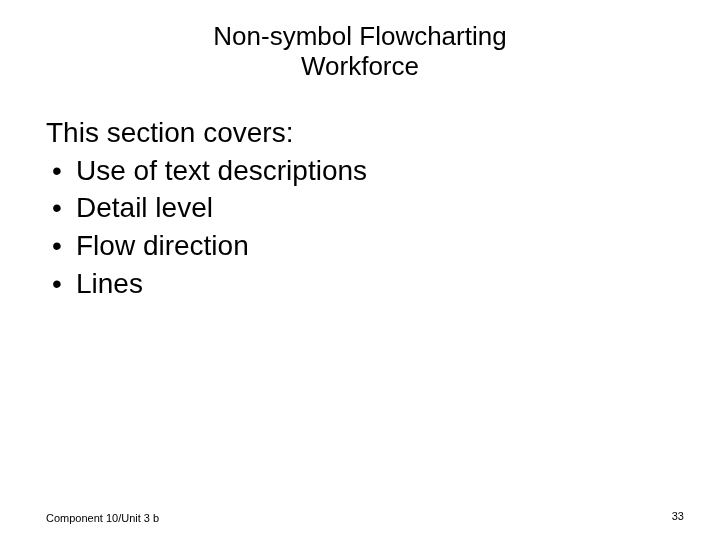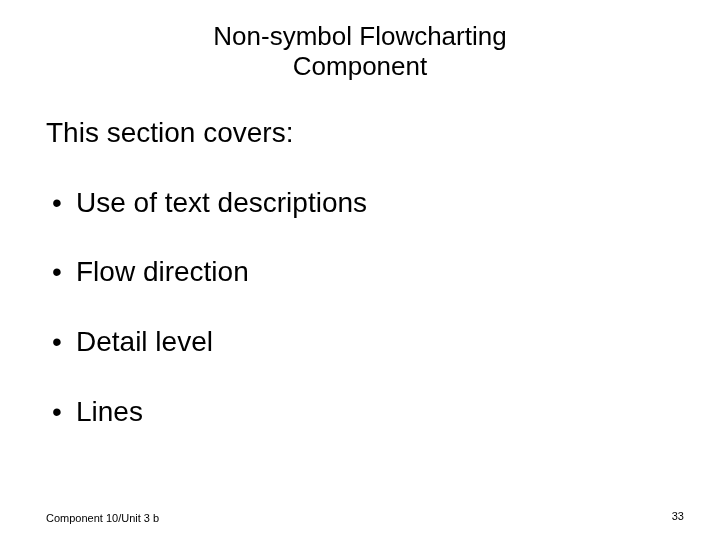--- a/index.html
+++ b/index.html
@@ -22,21 +22,21 @@
       padding-right: 40px;
     }
     .content {
       padding-left: 46px;
       padding-top: 32px;
       font-size: 28px;
       line-height: 1.35;
     }
     .intro { margin-bottom: 0; }
     .bullet-list { list-style: none; padding-left: 2px; }
-    .bullet-list li { position: relative; padding-left: 28px; margin-top: 32px; }
+    .bullet-list li { position: relative; padding-left: 28px; }
     .bullet-list li::before {
       content: "•";
       position: absolute;
       left: 4px;
       top: 0;
       font-size: 28px;
     }
     .footer {
       position: absolute;
       bottom: 14px;
@@ -51,29 +51,29 @@
     }
     .footer-left { text-align: right; }
     .footer-center { text-align: center; flex: 1; }
     .footer-right { text-align: right; padding-bottom: 2px; }
   </style>
 </head>
 <body>
 
 <h1 class="slide-title">
   <span>Non-symbol Flowcharting</span><br>
-  <span>Component</span>
+  <span>Workforce</span>
 </h1>
 
 <div class="content">
   <div class="intro">This section covers:</div>
   <ul class="bullet-list">
     <li>Use of text descriptions</li>
+    <li>Detail level</li>
     <li>Flow direction</li>
-    <li>Detail level</li>
     <li>Lines</li>
   </ul>
 </div>
 
 <div class="footer">
   <div class="footer-left">Component 10/Unit 3 b</div>
   <div class="footer-center">
   </div>
   <div class="footer-right">33</div>
 </div>

